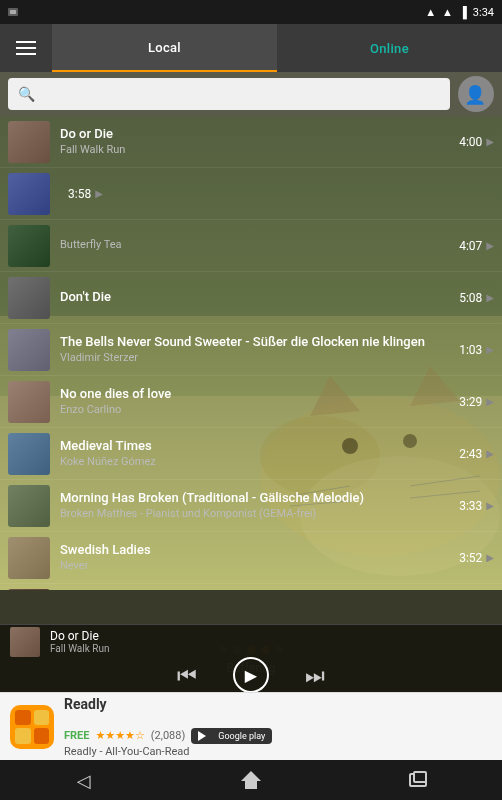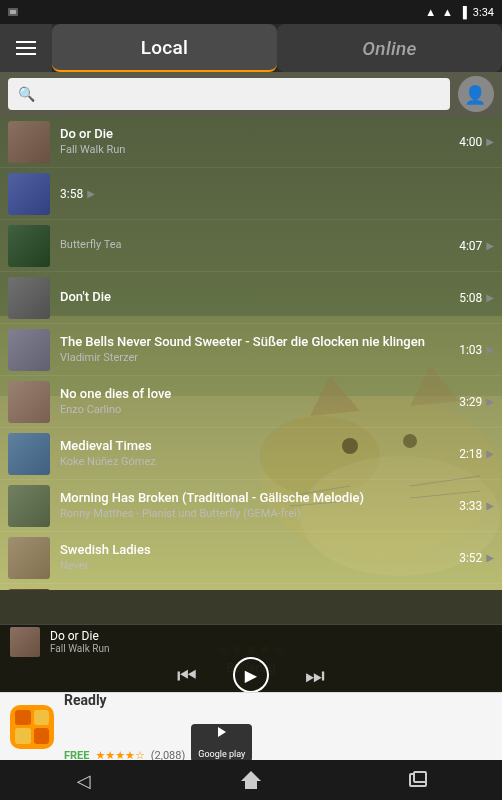--- a/index.html
+++ b/index.html
@@ -59,34 +59,32 @@
       width: 20px;
       height: 2px;
       background: white;
     }
     .tab {
       flex: 1;
       display: flex;
       align-items: center;
       justify-content: center;
       color: white;
-      font-size: 19px;
+      font-size: 13px;
       font-weight: 500;
       cursor: pointer;
       letter-spacing: 0.3px;
-      border-radius: 8px;
     }
     .tab.active {
       background: #4a4a4a;
       border-bottom: 2px solid #ff9800;
     }
     .tab.inactive {
       background: #3a3a3a;
-      color: #a3a3a3;
-      font-style: italic;
+      color: #14b8a6;
     }
 
     
     .search-bar {
       height: 44px;
       background: #5a5a4a;
       display: flex;
       align-items: center;
       padding: 6px 8px;
       gap: 8px;
@@ -168,20 +166,21 @@
       font-size: 11px;
       white-space: nowrap;
       overflow: hidden;
       text-overflow: ellipsis;
       line-height: 1.3;
     }
     .song-duration {
       color: white;
       font-size: 12px;
       flex-shrink: 0;
+      margin-left: 8px;
       text-align: center;
     }
     .song-arrow {
       color: #888;
       font-size: 10px;
       margin-left: 4px;
     }
 
     
     .now-playing {
@@ -305,21 +304,21 @@
     .ad-info {
       flex: 1;
     }
     .ad-title {
       font-size: 14px;
       font-weight: bold;
       color: #333;
     }
     .ad-meta {
       display: flex;
-      align-items: flex-end;
+      align-items: center;
       gap: 6px;
       margin-top: 16px;
     }
     .ad-free {
       color: #4caf50;
       font-size: 11px;
       font-weight: bold;
     }
     .ad-stars {
       color: #ff9800;
@@ -329,21 +328,20 @@
       color: #666;
       font-size: 11px;
     }
     .gplay-btn {
       background: #333;
       border-radius: 4px;
       padding: 3px 7px;
       display: flex;
       align-items: center;
       gap: 12px;
-      flex-direction: column;
     }
     .gplay-triangle {
       width: 0;
       height: 0;
       border-top: 5px solid transparent;
       border-bottom: 5px solid transparent;
       border-left: 8px solid white;
     }
     .gplay-text {
       color: white;
@@ -518,28 +516,28 @@
     </div>
     <div class="song-duration">3:29</div>
     <div class="song-arrow">▶</div>
   </div>
       <div class="song-item">
     <div class="song-thumb thumb-7"></div>
     <div class="song-info">
       <div class="song-title">Medieval Times</div>
       <div class="song-artist">Koke Núñez Gómez</div>
     </div>
-    <div class="song-duration">2:18</div>
+    <div class="song-duration">2:43</div>
     <div class="song-arrow">▶</div>
   </div>
       <div class="song-item">
     <div class="song-thumb thumb-8"></div>
     <div class="song-info">
       <div class="song-title">Morning Has Broken (Traditional - Gälische Melodie)</div>
-      <div class="song-artist">Ronny Matthes - Pianist und Butterfly (GEMA-frei)</div>
+      <div class="song-artist">Broken Matthes - Pianist und Komponist (GEMA-frei)</div>
     </div>
     <div class="song-duration">3:33</div>
     <div class="song-arrow">▶</div>
   </div>
       <div class="song-item">
     <div class="song-thumb thumb-9"></div>
     <div class="song-info">
       <div class="song-title">Swedish Ladies</div>
       <div class="song-artist">Never</div>
     </div>
@@ -590,20 +588,21 @@
     <div class="ad-title">Readly</div>
     <div class="ad-meta">
       <span class="ad-free">FREE</span>
       <span class="ad-stars">★★★★☆</span>
       <span class="ad-reviews">(2,088)</span>
       <div class="gplay-btn">
         <div class="gplay-triangle"></div>
         <span class="gplay-text">Google play</span>
       </div>
     </div>
+    <div class="ad-desc">Readly - All-You-Can-Read</div>
   </div>
 </div>
 
 <div class="nav-bar" style="position:absolute;bottom:0;left:0;width:100%;height:40px;z-index:10;">
   <div class="nav-btn">
     <span class="nav-back">◁</span>
   </div>
   <div class="nav-btn">
     <div style="position:relative;display:inline-block;">
       <div style="width:0;height:0;border-left:10px solid transparent;border-right:10px solid transparent;border-bottom:10px solid #ccc;"></div>

